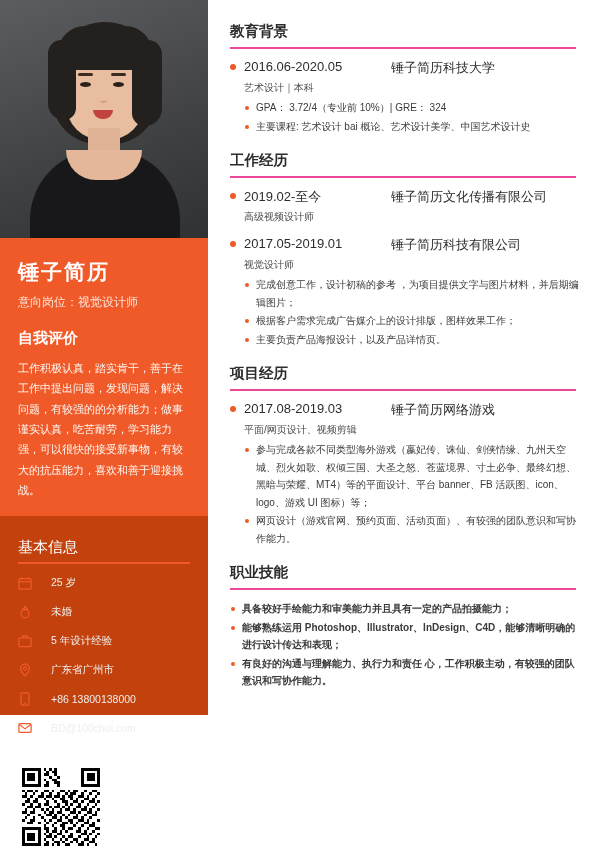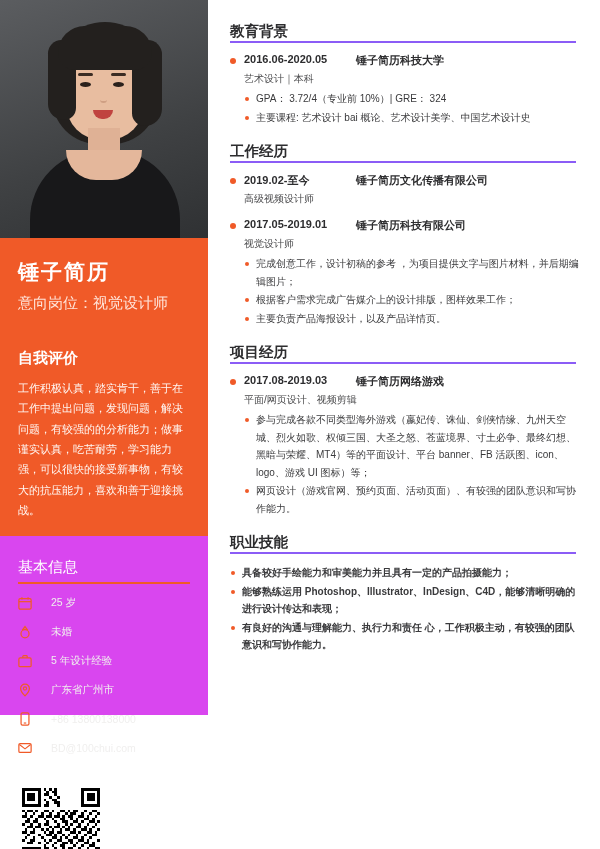--- a/index.html
+++ b/index.html
@@ -7,21 +7,21 @@
     width: 600px; height: 849px;
     font-family: "Liberation Sans", "DejaVu Sans", sans-serif;
     background: #ffffff;
     overflow: hidden;
   }
   .page { position: relative; width: 600px; height: 849px; display: flex; }
 
   
   .left {
     width: 208px; height: 715px;
-    background: #d946ef;
+    background: #c2410c;
     position: relative;
     color: #ffffff;
     flex: 0 0 208px;
   }
   .photo {
     width: 208px; height: 238px;
     background: linear-gradient(160deg, #5b5d60 0%, #3f4143 60%, #2f3133 100%);
     position: relative;
     overflow: hidden;
   }
@@ -80,21 +80,21 @@
   }
 
   .orange-block {
     background: #f05a28;
     padding: 20px 18px 16px 18px;
   }
   .resume-name {
     font-size: 21px; font-weight: bold; letter-spacing: 2px; color: #fff;
     margin-bottom: 8px;
   }
-  .resume-role { font-size: 15px; color: #ffe3d8; margin-bottom: 36px; }
+  .resume-role { font-size: 12px; color: #ffe3d8; margin-bottom: 18px; }
   .orange-h { font-size: 15px; font-weight: bold; color: #fff; margin-bottom: 10px; }
   .orange-text { font-size: 11px; line-height: 1.85; color: #fff7f3; }
 
   .basic {
     padding: 22px 18px 8px 18px;
   }
   .left-h {
     font-size: 15px; font-weight: normal; color: #fff;
     padding-bottom: 7px; margin-bottom: 12px;
     position: relative;
@@ -124,33 +124,34 @@
 
   
   .right {
     flex: 1; height: 849px; background: #fff;
     padding: 22px 20px 10px 22px;
     overflow: hidden;
   }
   .sec { margin-bottom: 16px; }
   .sec-title {
     font-size: 14.5px; font-weight: bold; color: #2d2d2f;
-    margin-bottom: 10px;
-    border-bottom: 2px solid #8b5cf6;
+    padding-bottom: 6px; margin-bottom: 10px;
+    border-bottom: 2px solid #ec4899;
     display: inline-block;
     min-width: 346px;
   }
   .entry { position: relative; padding-left: 14px; margin-bottom: 12px; }
   .entry:before {
     content: ""; position: absolute; left: 0; top: 5px;
     width: 6px; height: 6px; border-radius: 50%; background: #f05a28;
   }
   .entry-head {
-    display: flex; font-size: 11px; font-weight: bold; color: #2d2d2f;
+    display: flex; font-size: 13px; font-weight: normal; color: #2d2d2f;
     margin-bottom: 4px;
+    gap: 35px;
   }
   .entry-date { width: 112px; flex: 0 0 112px; }
   .entry-org { flex: 1; }
   .entry-sub { font-size: 10px; color: #4a4a4c; margin-bottom: 4px; }
   ul.bullets { list-style: none; margin: 0; padding: 0; }
   ul.bullets li {
     position: relative; padding-left: 12px;
     font-size: 10px; line-height: 1.75; color: #3a3a3c; margin-bottom: 1px;
   }
   ul.bullets li:before {

